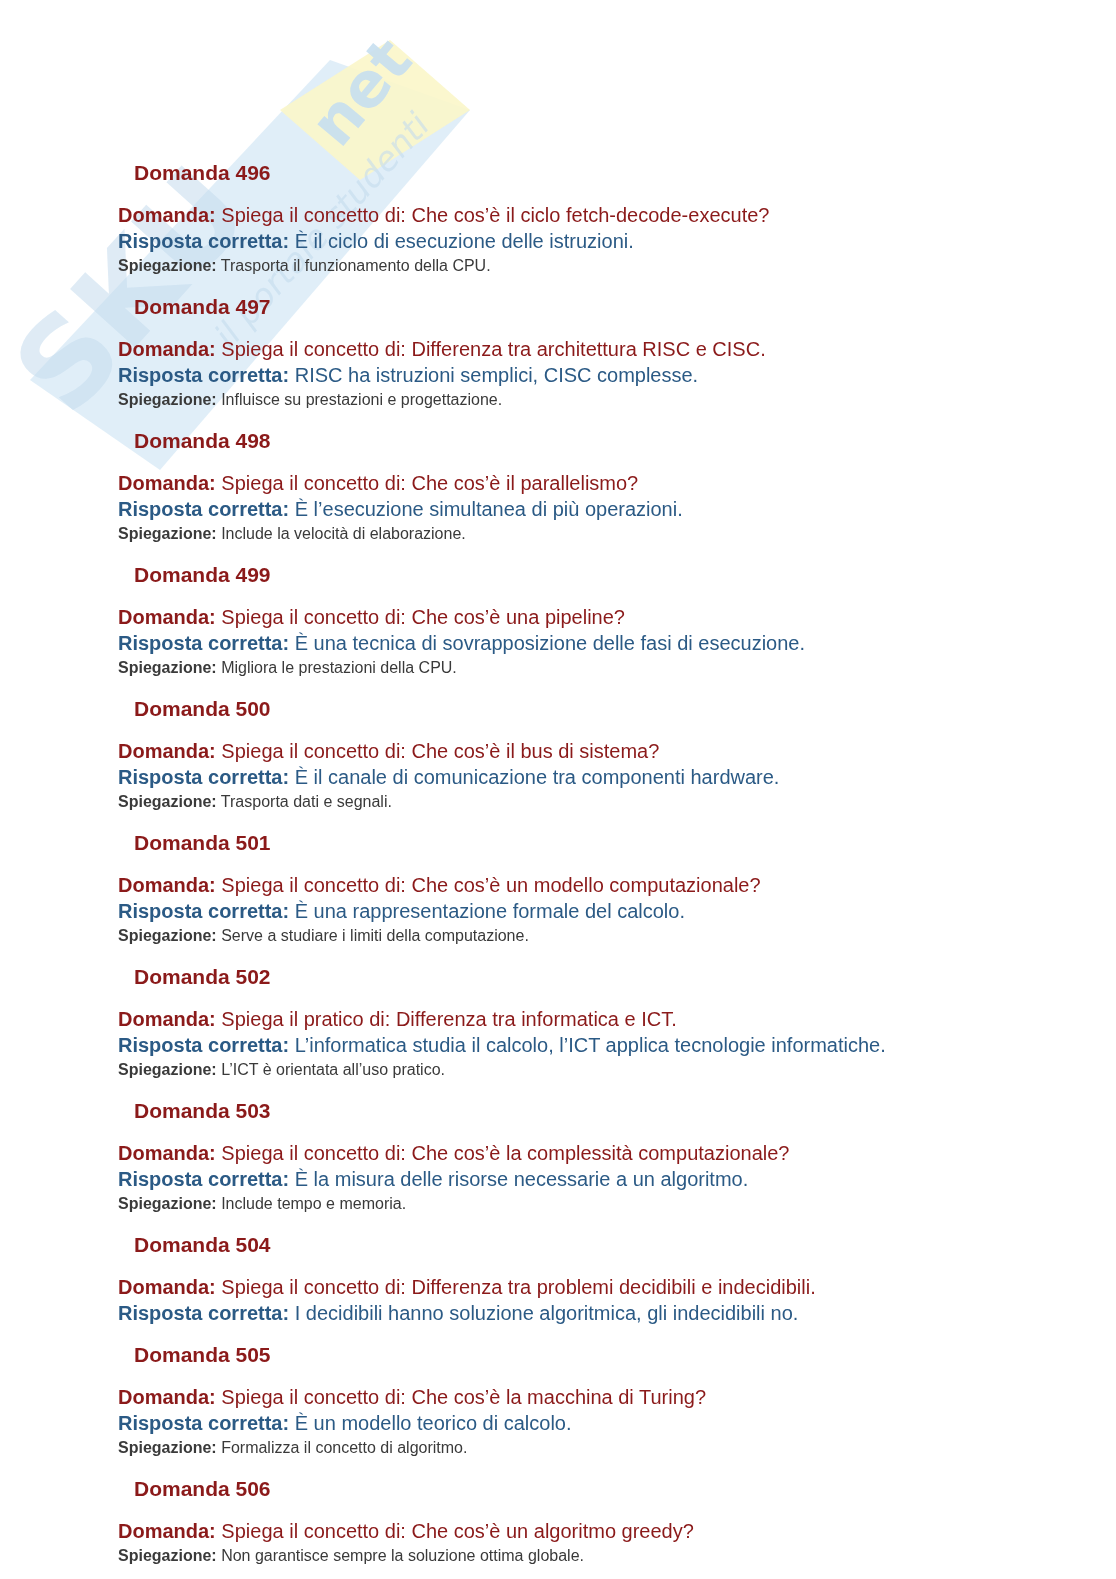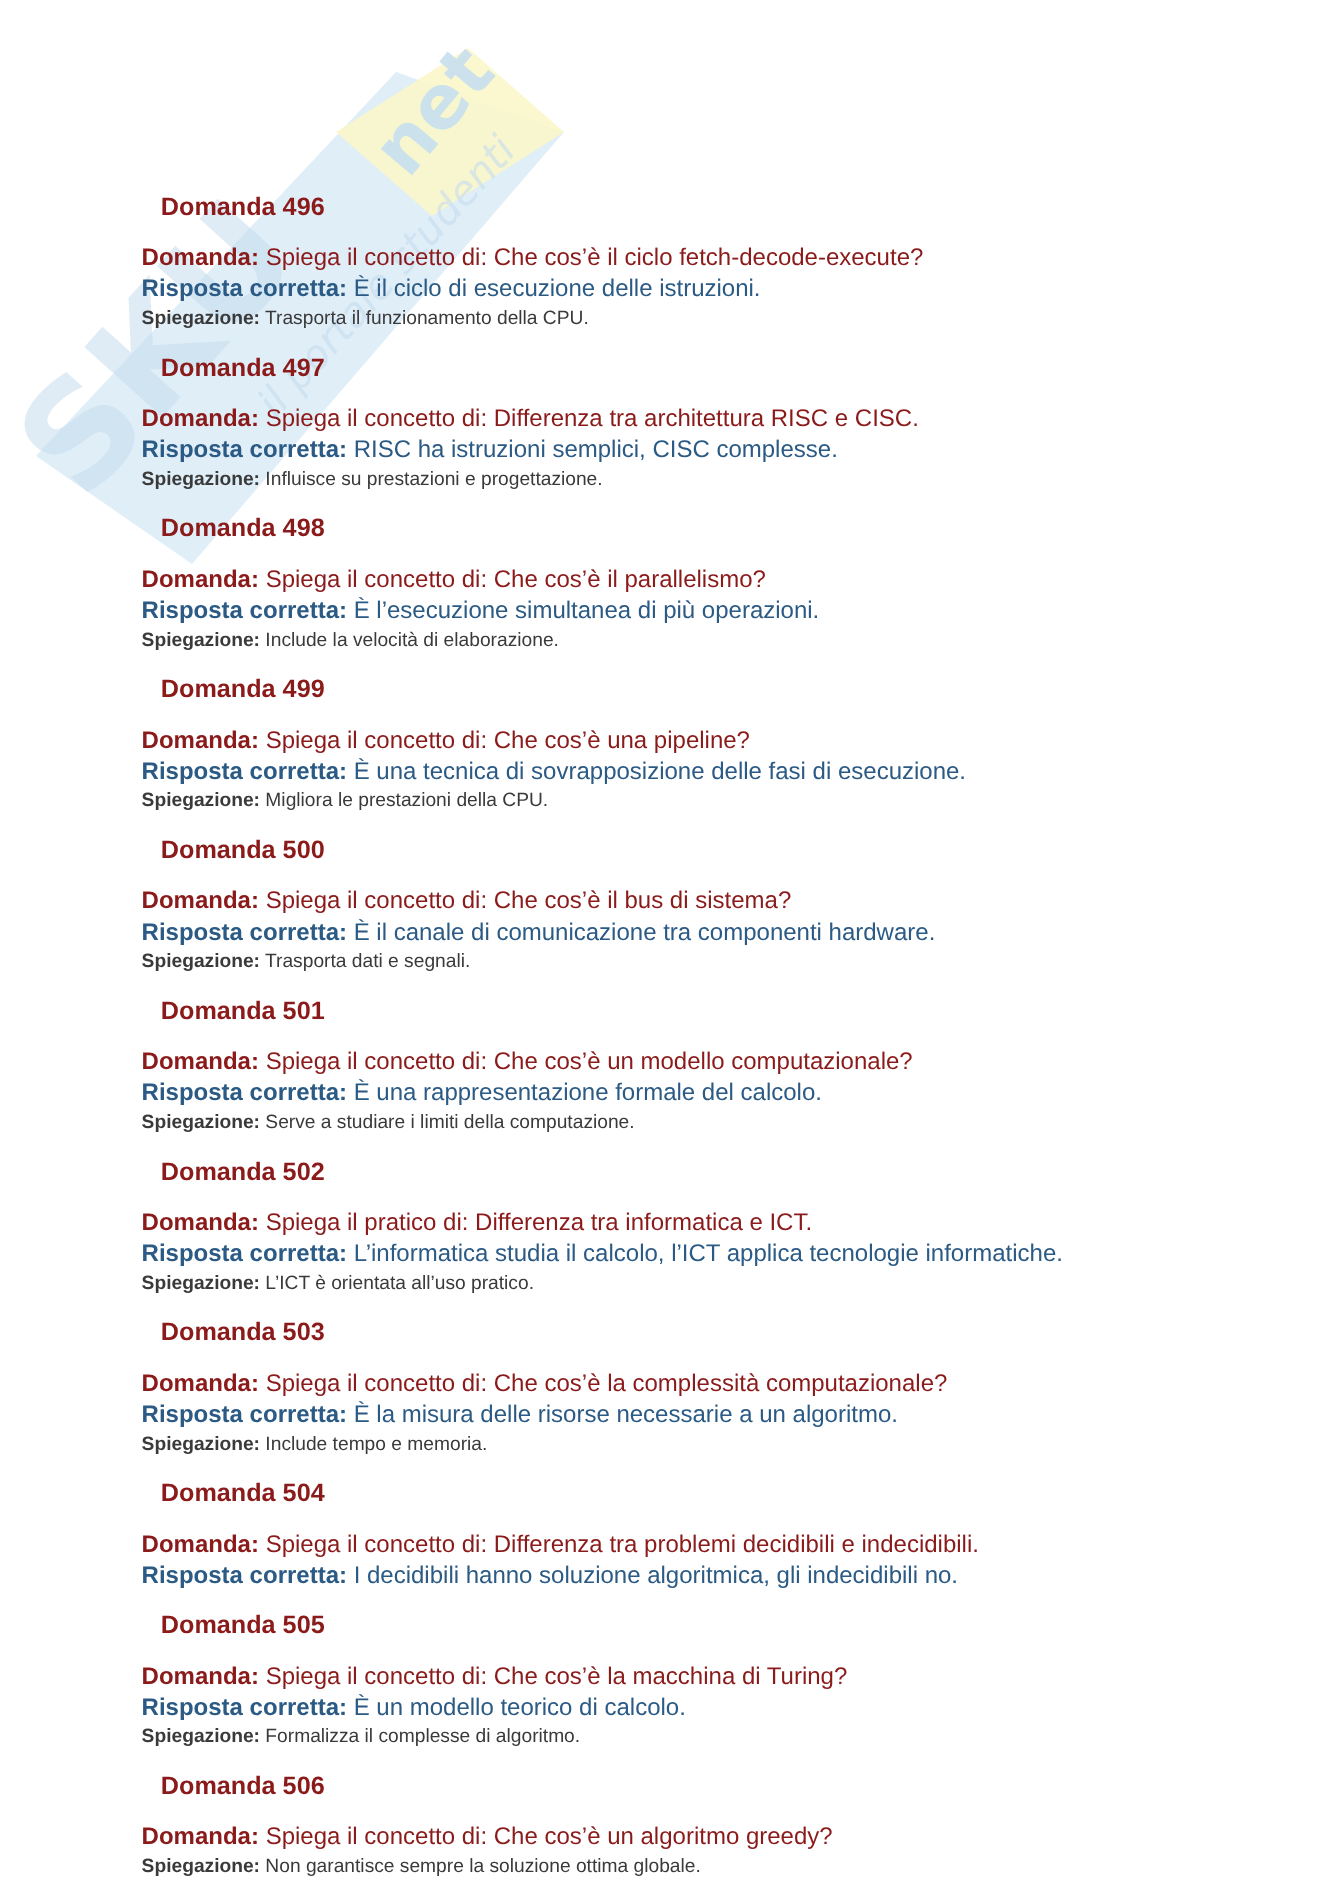--- a/index.html
+++ b/index.html
@@ -131,21 +131,21 @@
   <div class="question-block">
     <p class="q-title">Domanda 504</p>
     <p class="q-line domanda"><span class="lbl">Domanda:</span> <span>Spiega il concetto di: Differenza tra problemi decidibili e indecidibili.</span></p>
     <p class="q-line risposta"><span class="lbl">Risposta corretta:</span> <span>I decidibili hanno soluzione algoritmica, gli indecidibili no.</span></p>
   </div>
 
   <div class="question-block">
     <p class="q-title">Domanda 505</p>
     <p class="q-line domanda"><span class="lbl">Domanda:</span> <span>Spiega il concetto di: Che cos’è la macchina di Turing?</span></p>
     <p class="q-line risposta"><span class="lbl">Risposta corretta:</span> <span>È un modello teorico di calcolo.</span></p>
-    <p class="q-line spiegazione"><span class="lbl">Spiegazione:</span> <span>Formalizza il complesse di algoritmo.</span></p>
+    <p class="q-line spiegazione"><span class="lbl">Spiegazione:</span> <span>Formalizza il concetto di algoritmo.</span></p>
   </div>
 
   <div class="question-block">
     <p class="q-title">Domanda 506</p>
     <p class="q-line domanda"><span class="lbl">Domanda:</span> <span>Spiega il concetto di: Che cos’è un algoritmo greedy?</span></p>
     <p class="q-line spiegazione"><span class="lbl">Spiegazione:</span> <span>Non garantisce sempre la soluzione ottima globale.</span></p>
   </div>
 
   <div class="question-block">
     <p class="q-title">Domanda 507</p>

